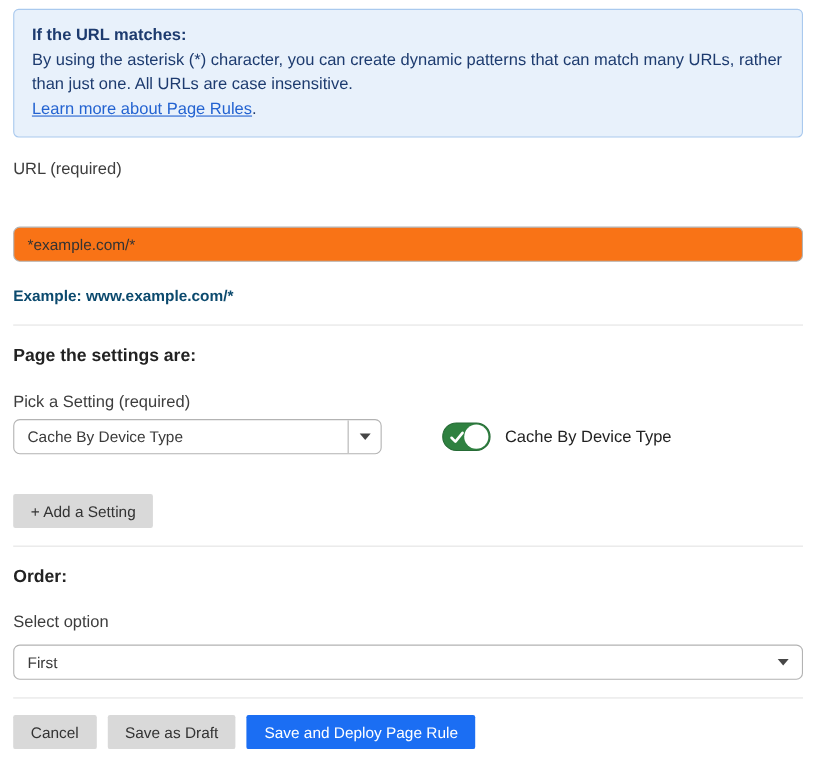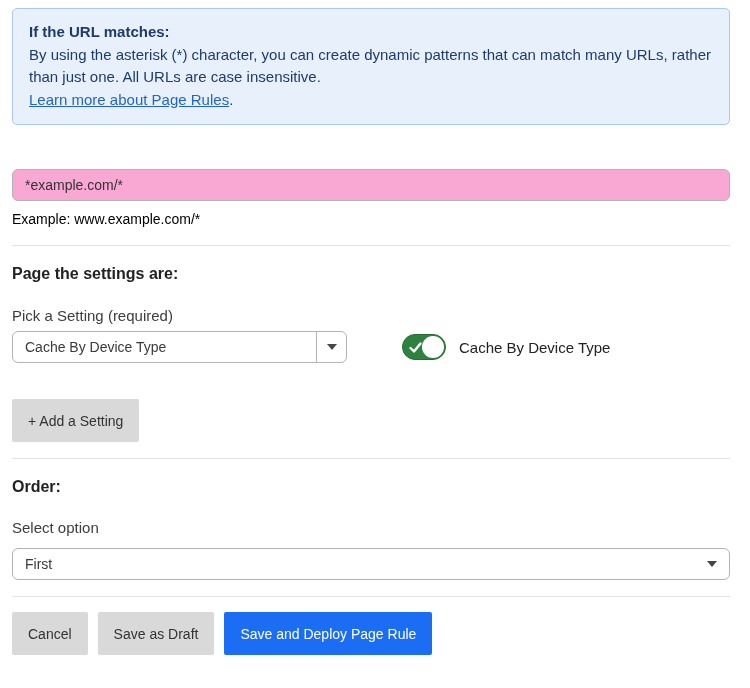--- a/index.html
+++ b/index.html
@@ -41,24 +41,24 @@
   .info-link-suffix{color:var(--info-text);}
 
   .field-label{
     font-size:15px;color:#3d3d3d;margin:20px 0 7px 0;
   }
   .text-input{
     display:block;width:100%;height:32px;
     border:1px solid var(--border-gray);border-radius:6px;
     padding:0 12px;font-size:14px;color:#333;
     font-family:"Liberation Sans", sans-serif;
-    outline:none;background:#f9a8d4;margin-top:44px;
+    outline:none;background:#f97316;margin-top:44px;
   }
   .helper-text{
-    font-size:14px;color:#000000;margin-top:9px;line-height:19px;
+    font-size:14px;color:#0c4a6e;margin-top:22px;line-height:19px;font-weight:bold;
   }
 
   .divider{
     border:none;border-top:1px solid var(--divider);
     margin:16px 0 0 0;
   }
 
   .section-heading{
     font-size:16px;font-weight:bold;color:#222;
     margin:19px 0 0 0;
@@ -97,21 +97,21 @@
     position:absolute;left:6px;top:6px;width:13px;height:13px;
   }
   .toggle-knob{
     position:absolute;right:1px;top:1px;width:22px;height:22px;
     border-radius:50%;background:#fff;
   }
   .toggle-label{font-size:15px;color:#222;margin-left:13px;}
 
   .btn{
     display:inline-flex;align-items:center;justify-content:center;
-    height:43px;border:none;border-radius:2px;
+    height:31px;border:none;border-radius:2px;
     font-size:14px;font-family:"Liberation Sans", sans-serif;
     cursor:pointer;padding:0 16px;
   }
   .btn-gray{background:var(--button-gray);color:#333;}
   .btn-blue{background:var(--accent-blue);color:#fff;}
 
   .add-setting-btn{margin-top:36px;}
 
   .full-select{width:100%;margin-top:12px;}
   .full-select .select-value{padding-left:12px;}
@@ -133,20 +133,21 @@
 
 <div class="page">
 
 
   <div class="info-box">
     <div class="info-heading">If the URL matches:</div>
     <div class="info-body">By using the asterisk (*) character, you can create dynamic patterns that can match many URLs, rather than just one. All URLs are case insensitive.</div>
     <div><a class="info-link">Learn more about Page Rules</a><span class="info-link-suffix">.</span></div>
   </div>
 
+  <div class="field-label">URL (required)</div>
   <input class="text-input" type="text" value="*example.com/*" style="">
   <div class="helper-text">Example: www.example.com/*</div>
 
   <hr class="divider">
 
   <h2 class="section-heading">Page the settings are:</h2>
 
   <div class="field-label" style="margin-top:24px;">Pick a Setting (required)</div>
 
   <div class="setting-row">

